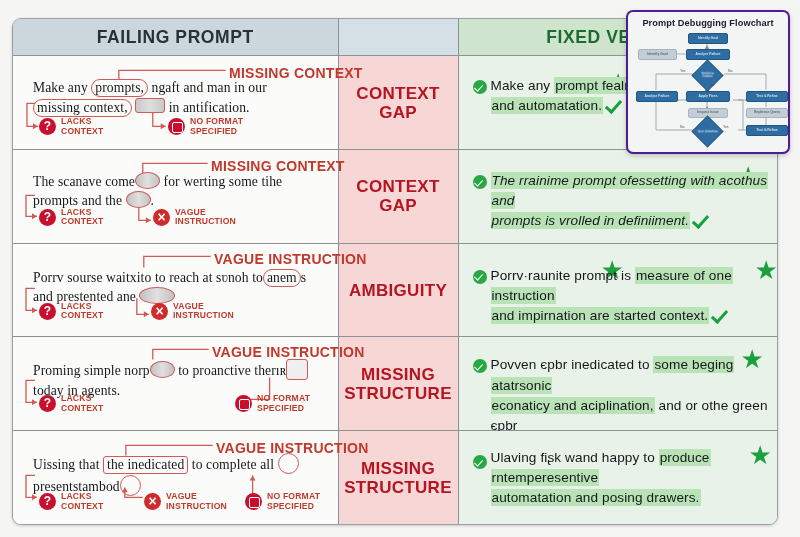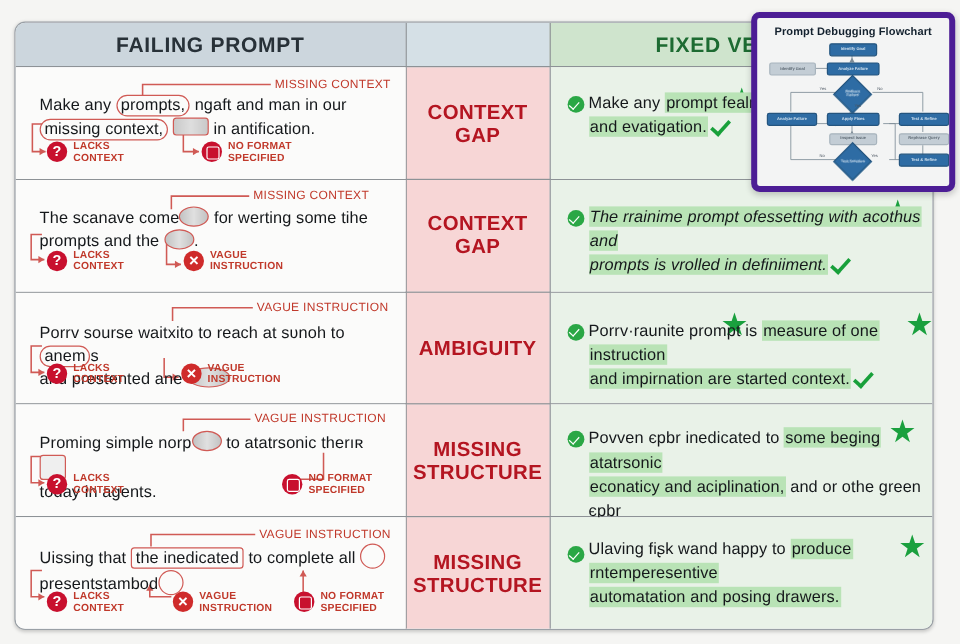--- a/index.html
+++ b/index.html
@@ -45,20 +45,21 @@
   td.c-cat{background:#f7d6d6;text-align:center;
     color:#b41521;font-size:17px;font-weight:bold;line-height:1.12;letter-spacing:.3px;}
   td.c-fix{background:#e9f2e8;position:relative;}
 
   
   .fail-wrap{position:relative;width:100%;height:100%;}
   .ftext{
     position:absolute;left:20px;top:22px;width:278px;
     font-size:13.6px;color:#15181b;line-height:1.42;
     letter-spacing:.1px;
+    font-family:Liberation Serif, serif;
   }
   .r4 .ftext,.r5 .ftext{top:20px;}
   .r1 .ftext{top:22px;}
 
   
   .ovl{border:1.3px solid #d05a55;border-radius:10px;padding:0 3px;
        display:inline-block;line-height:1.18;}
   .obox{border:1.3px solid #d05a55;border-radius:3px;padding:0 3px;
        display:inline-block;line-height:1.18;}
   .blur{display:inline-block;width:30px;height:12px;border-radius:3px;
@@ -67,21 +68,21 @@
   .blur.rd{border:1.3px solid #d05a55;border-radius:3px;width:28px;height:13px;}
   .blurcirc{display:inline-block;width:23px;height:15px;border-radius:50%;
        background:linear-gradient(90deg,#c2c2c2,#e0e0e0,#c2c2c2);
        border:1.3px solid #d05a55;vertical-align:-3px;}
   .emptycirc{display:inline-block;width:19px;height:19px;border-radius:50%;
        border:1.3px solid #d05a55;vertical-align:-5px;}
   .emptybox{display:inline-block;width:20px;height:19px;border-radius:3px;
        border:1.4px solid #d05a55;background:#efefef;vertical-align:-5px;}
 
   
-  .calltxt{position:absolute;color:#c0392b;font-size:10px;font-weight:normal;
+  .calltxt{position:absolute;color:#c0392b;font-size:14px;font-weight:bold;
        letter-spacing:.25px;white-space:nowrap;}
 
   
   .conn{position:absolute;left:0;top:0;width:100%;height:100%;pointer-events:none;}
 
   
   .badge{position:absolute;display:flex;align-items:center;gap:5px;}
   .bico{width:17px;height:17px;border-radius:50%;background:#c8102e;
         color:#fff;font-size:12px;font-weight:bold;line-height:17px;
         text-align:center;flex:0 0 auto;}
@@ -107,21 +108,21 @@
   .bigchk{display:inline-block;width:17px;height:12px;position:relative;
       vertical-align:-1px;margin-left:4px;}
   .bigchk:after{content:"";position:absolute;left:2px;top:-2px;width:6px;height:13px;
       border:solid #18a03a;border-width:0 3.4px 3.4px 0;transform:rotate(42deg);}
   .bigchk.pale:after{border-color:#a9d6a9;}
   .star{position:absolute;color:#1aa03e;font-size:26px;line-height:1;}
 
   
   .inset{
     position:absolute;left:626px;top:10px;width:160px;height:140px;
-    background:#f3f4f4;border:5px solid #4c1d95;border-radius:7px;
+    background:#f3f4f4;border:2px solid #4c1d95;border-radius:7px;
     box-shadow:0 2px 5px rgba(0,0,0,.20);overflow:hidden;
   }
   .inset-title{position:absolute;left:0;top:6px;width:100%;text-align:center;
     font-size:9.2px;font-weight:bold;color:#13212e;letter-spacing:.1px;}
   .fnode{position:absolute;background:#2e6ca4;border:1px solid #24557f;
     border-radius:2px;color:#cfe0ee;font-size:3.4px;font-weight:bold;
     display:flex;align-items:center;justify-content:center;text-align:center;
     line-height:1.05;overflow:hidden;filter:blur(.35px);}
   .fnode.lt{background:#c3cdd5;border-color:#a8b4bd;color:#5e6a74;}
   .fdia{position:absolute;background:#2e6ca4;border:1px solid #24557f;
@@ -179,21 +180,21 @@
         <td class="c-cat">
           <span>CONTEXT</span><br>
           <span>GAP</span>
         </td>
         <td class="c-fix">
           <div class="fix-wrap">
             <div class="fchk"></div>
             <div class="star" style="left:148px;top:14px;">★</div>
             <div class="ftxt">
               <span>Make any </span><span class="hl">prompt fealn</span><br>
-              <span class="hl">and evatigation.</span><span class="bigchk"></span>
+              <span class="hl">and automatation.</span><span class="bigchk"></span>
             </div>
           </div>
         </td>
       </tr>
 
       <tr>
         <td class="c-fail r2">
           <div class="fail-wrap">
             <svg class="conn" viewBox="0 0 325 92">
               <path d="M195,13 L130,13 L130,24" stroke="#d05a55" stroke-width="1.3" fill="none"></path>
@@ -278,21 +279,21 @@
         <td class="c-fail r4">
           <div class="fail-wrap">
             <svg class="conn" viewBox="0 0 325 92">
               <path d="M196,12 L140,12 L140,22" stroke="#d05a55" stroke-width="1.3" fill="none"></path>
               <path d="M22,43 L13,43 L13,65 L24,65" stroke="#d05a55" stroke-width="1.3" fill="none"></path>
               <path d="M24,65 l-5,-3 v6 z" fill="#d05a55"></path>
               <path d="M257,40 L257,62 L230,62 L230,68" stroke="#d05a55" stroke-width="1.3" fill="none"></path>
             </svg>
             <div class="calltxt" style="left:199px;top:7px;">VAGUE INSTRUCTION</div>
             <div class="ftext" style="top:22px;width:290px;">
-              <span>Proming simple norp</span><span class="blurcirc"></span><span> to atatrsonic therıʀ</span><span class="emptybox"></span><br>
+              <span>Proming simple norp</span><span class="blurcirc"></span><span> to proanctive therıʀ</span><span class="emptybox"></span><br>
               <span>today in agents.</span>
             </div>
             <div class="badge" style="left:26px;top:57px;">
               <div class="bico">?</div>
               <div class="blbl"><span>LACKS</span><br><span>CONTEXT</span></div>
             </div>
             <div class="badge" style="left:222px;top:57px;">
               <div class="bico sq"></div>
               <div class="blbl"><span>NO FORMAT</span><br><span>SPECIFIED</span></div>
             </div>

